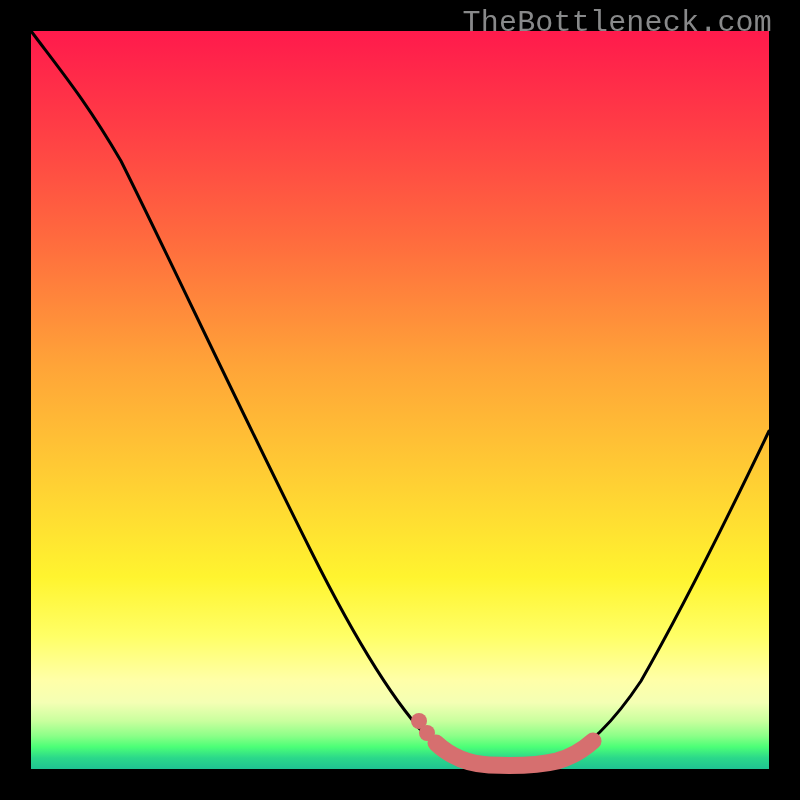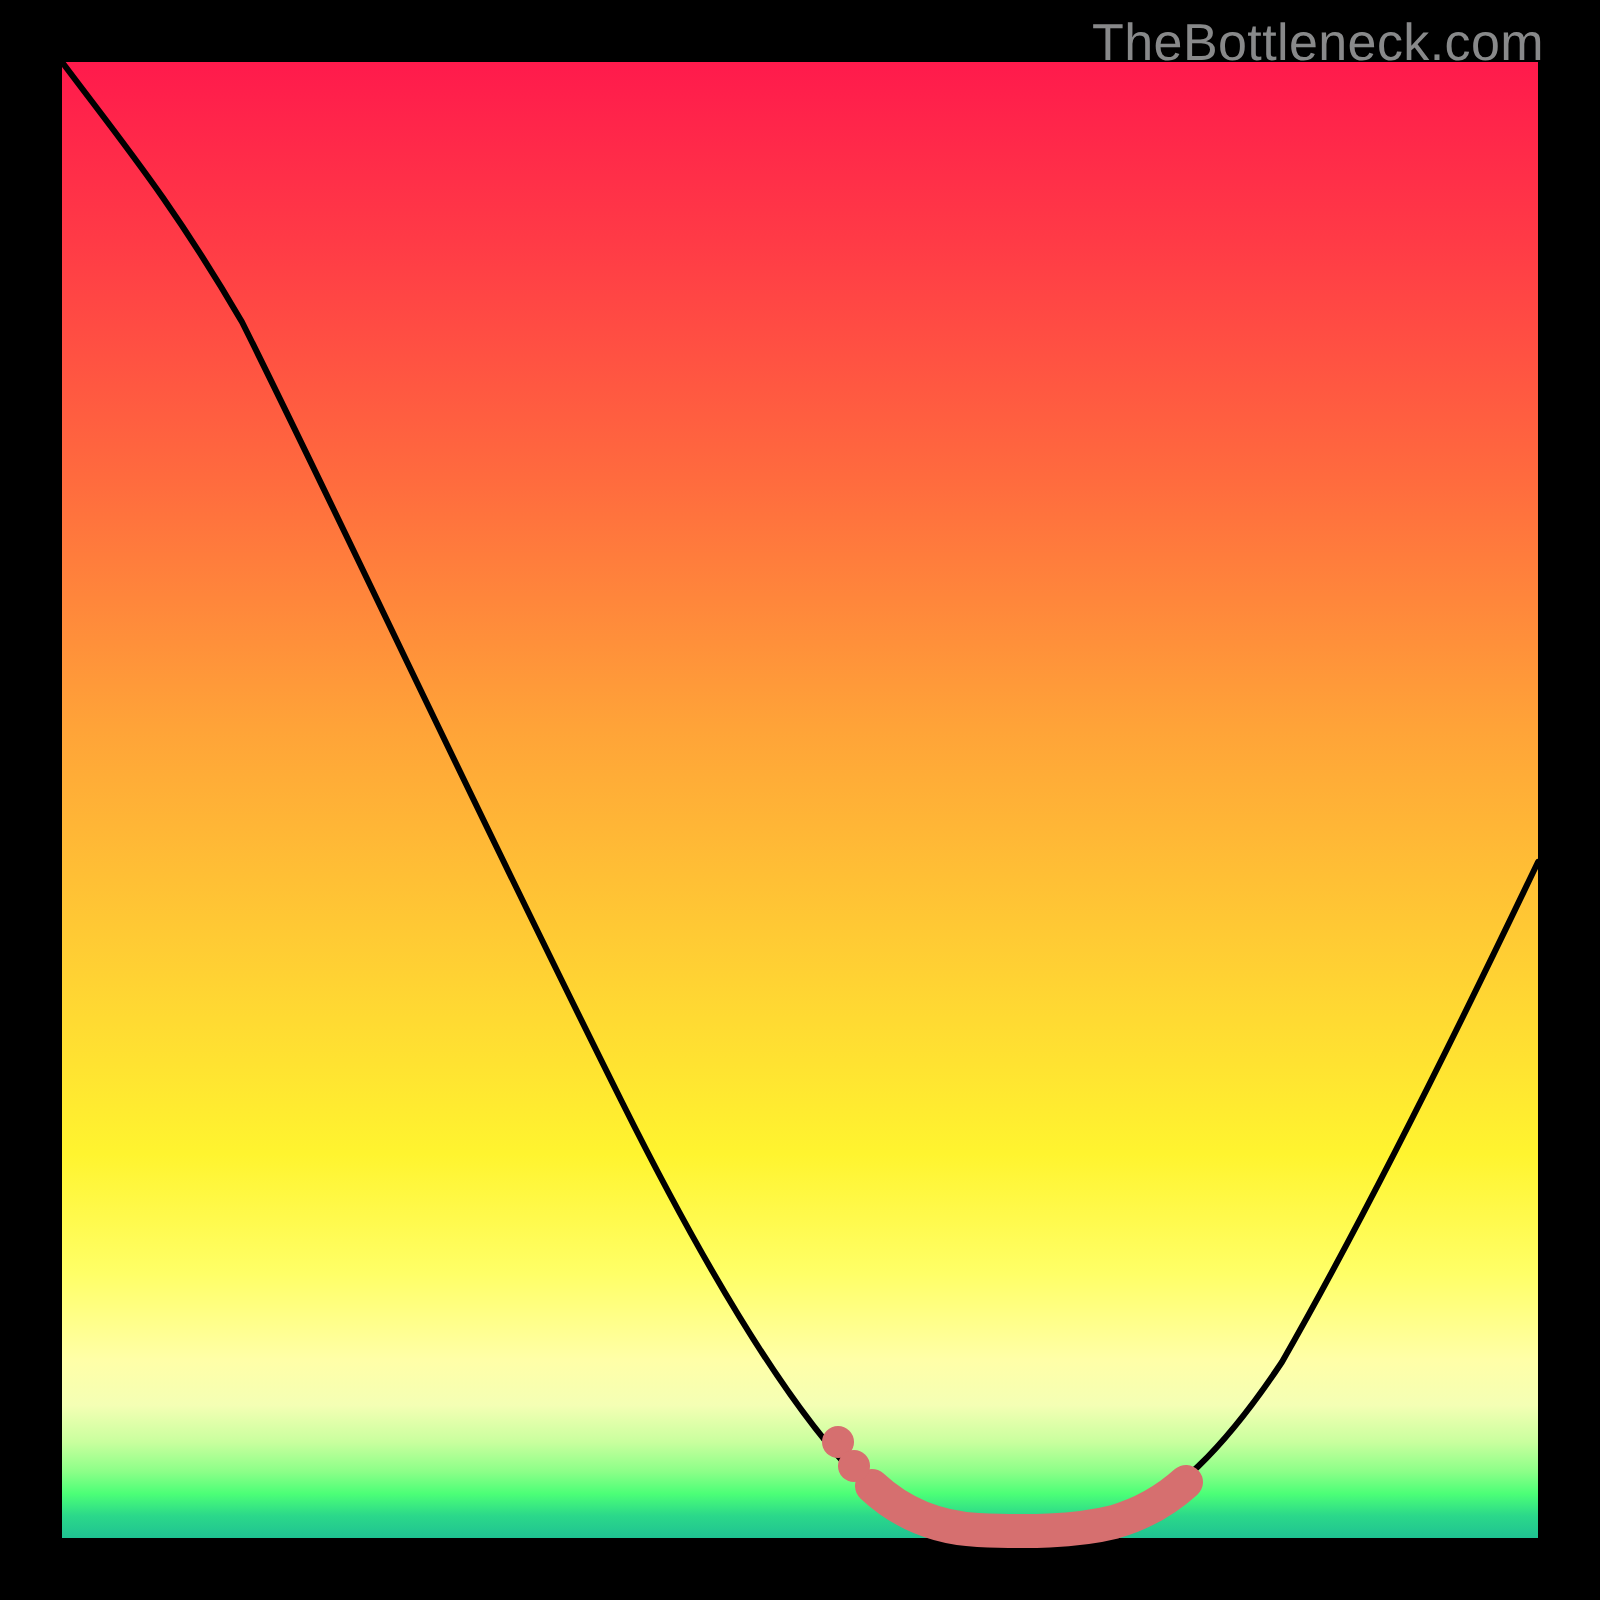--- a/index.html
+++ b/index.html
@@ -40,22 +40,22 @@
       #8cff88 95.5%,
       #4cff77 97%,
       #2bd88a 98.5%,
       #1fc292 100%
     );
   }
   .watermark {
     position: absolute;
     top: 6px;
     right: 28px;
-    font-family: Liberation Sans, sans-serif;
-    font-size: 26px;
+    font-family: Liberation Mono, monospace;
+    font-size: 30px;
     color: #88898a;
     letter-spacing: 0.2px;
     user-select: none;
   }
   svg.curves {
     position: absolute;
     left: 31px;
     top: 31px;
     width: 738px;
     height: 738px;

